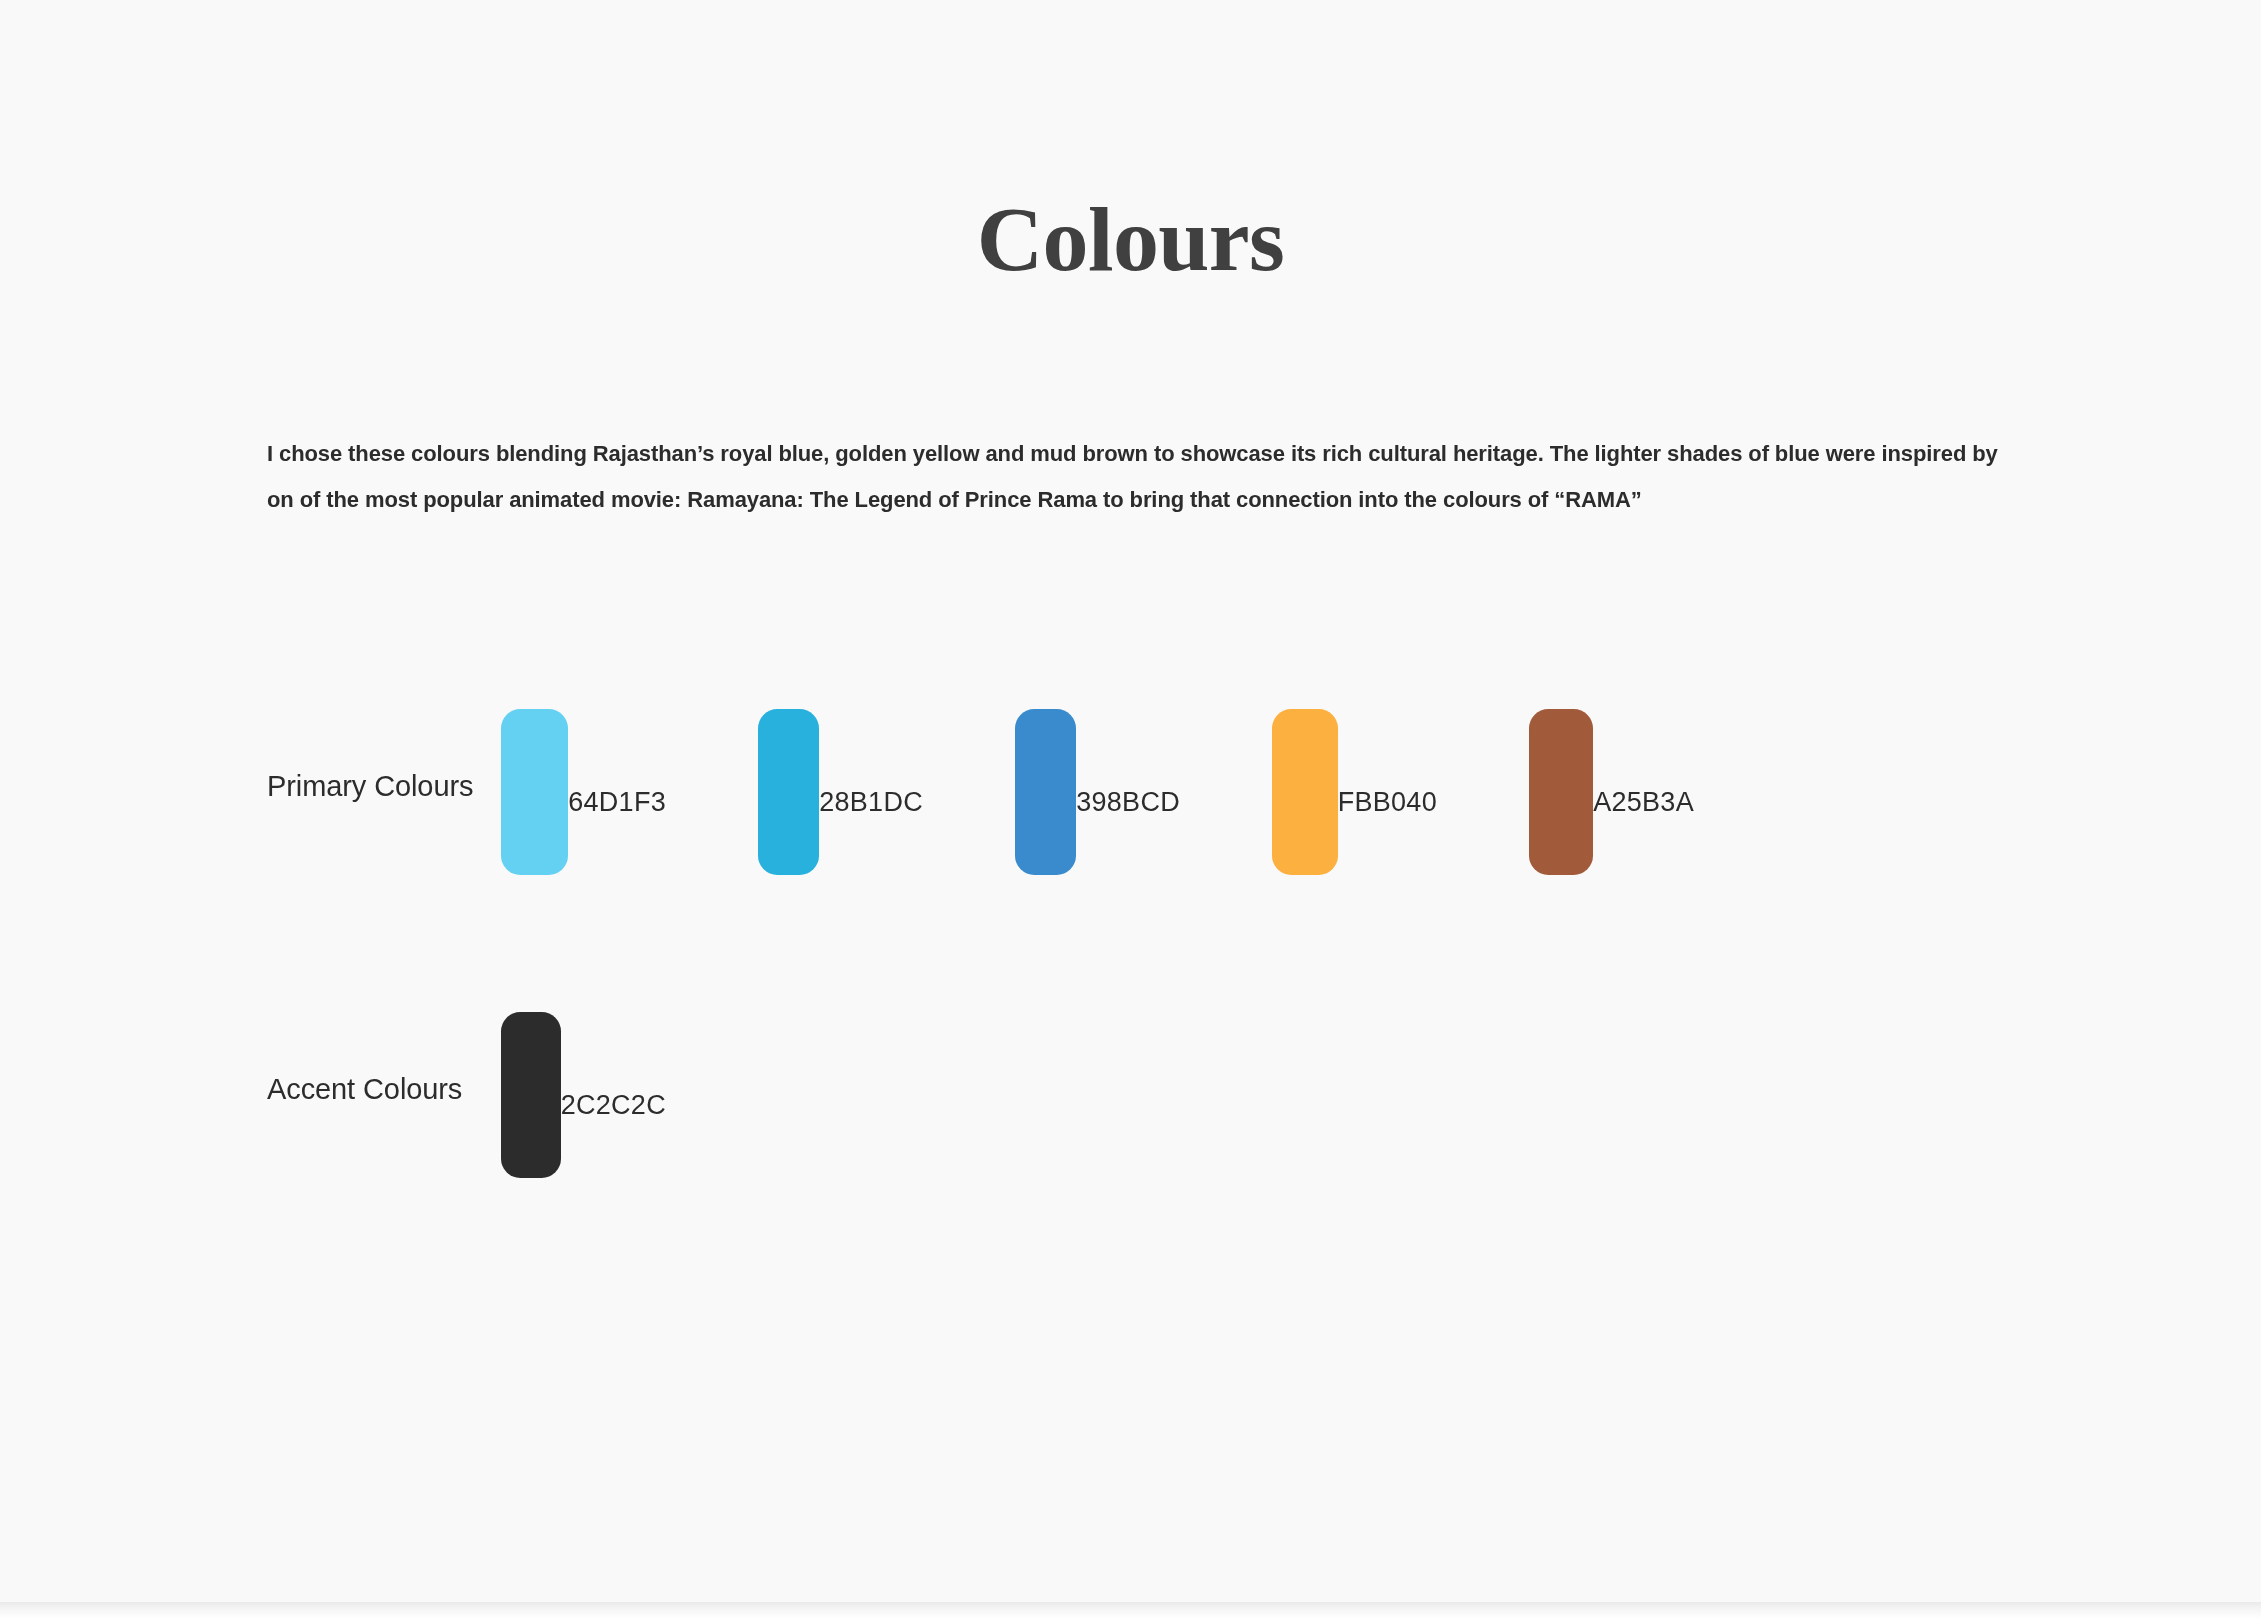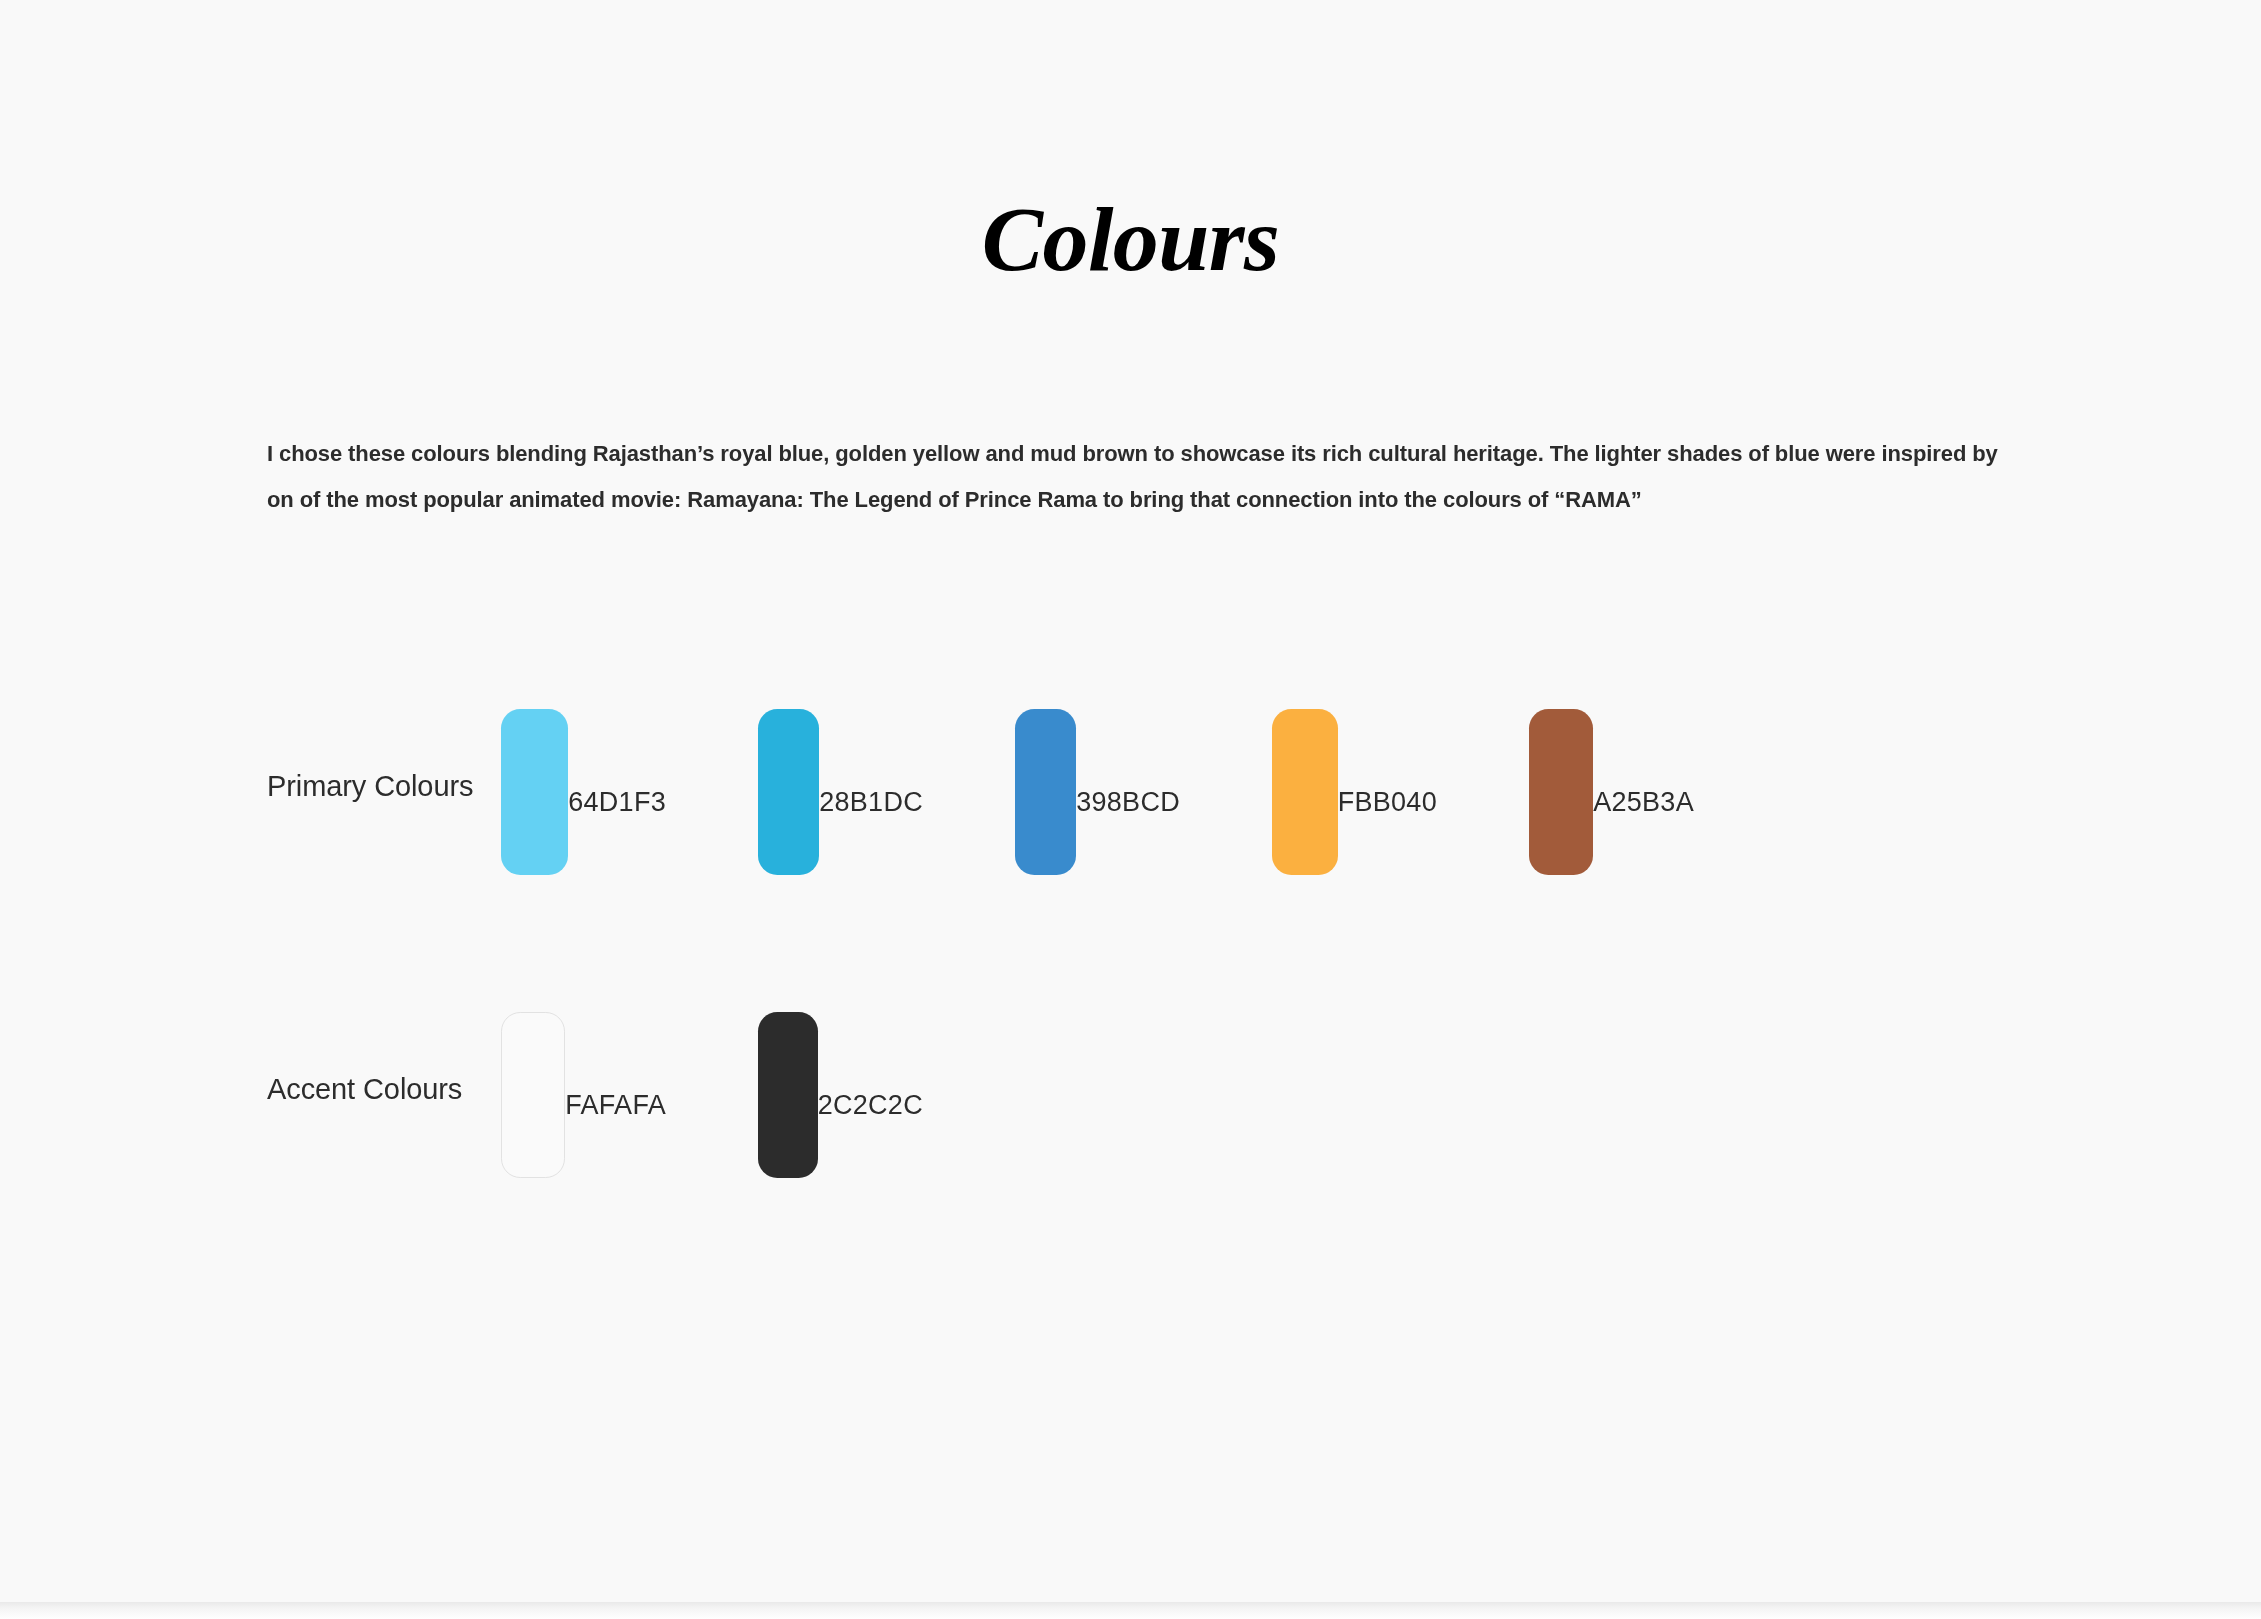--- a/index.html
+++ b/index.html
@@ -38,22 +38,21 @@
     width: 2261px;
     text-align: center;
   }
 
   .page-title {
     font-family: "Liberation Serif", "DejaVu Serif", serif;
     font-weight: 700;
     font-size: 92px;
     line-height: 1;
     letter-spacing: -0.6px;
-    color: #000000;
-    font-style: italic;
+    color: #404040;
   }
 
   
   .intro {
     position: absolute;
     left: 267px;
     top: 431px;
     width: 1740px;
     font-size: 22px;
     line-height: 46px;
@@ -164,24 +163,20 @@
           <div class="chip-label">A25B3A</div>
         </div>
 
       </div>
     </div>
 
     <div class="row">
       <div class="row-label">Accent Colours</div>
       <div class="swatches">
 
-        <div class="swatch-cell">
-          <div class="chip bordered" style="background:#FAFAFA;"></div>
-          <div class="chip-label">FAFAFA</div>
-        </div>
 
 
         <div class="swatch-cell">
           <div class="chip" style="background:#2C2C2C;"></div>
           <div class="chip-label">2C2C2C</div>
         </div>
 
       </div>
     </div>
 

